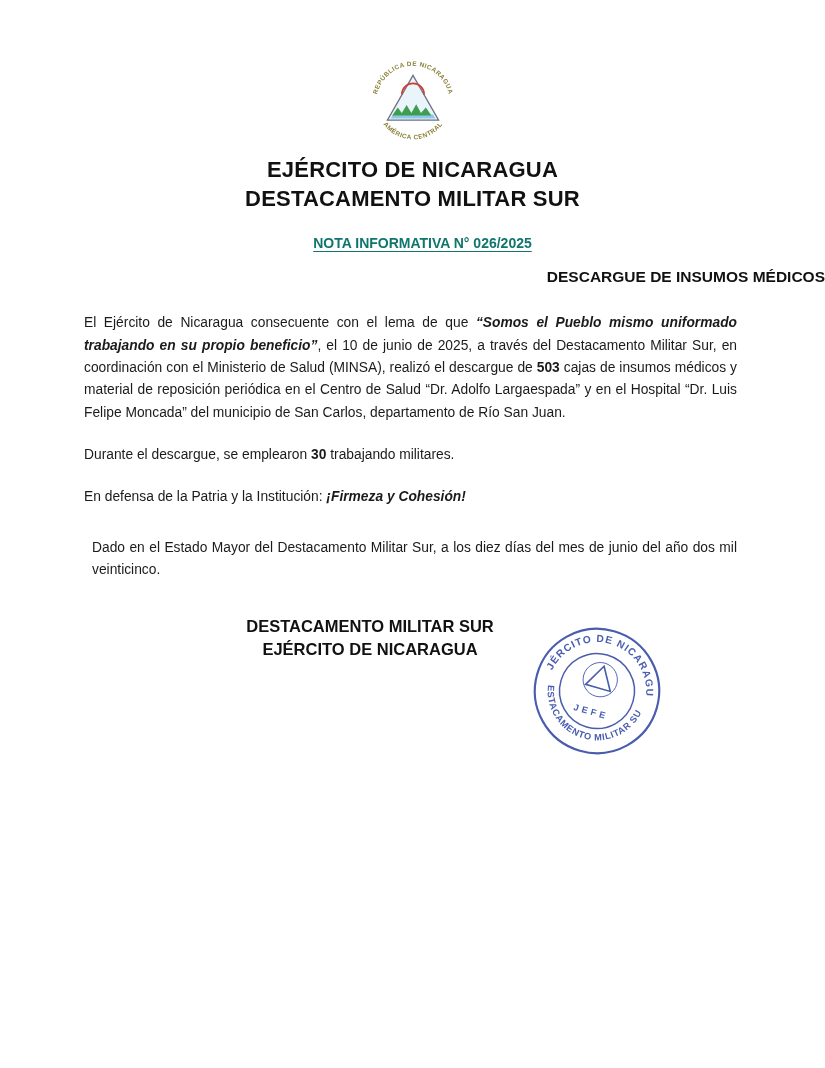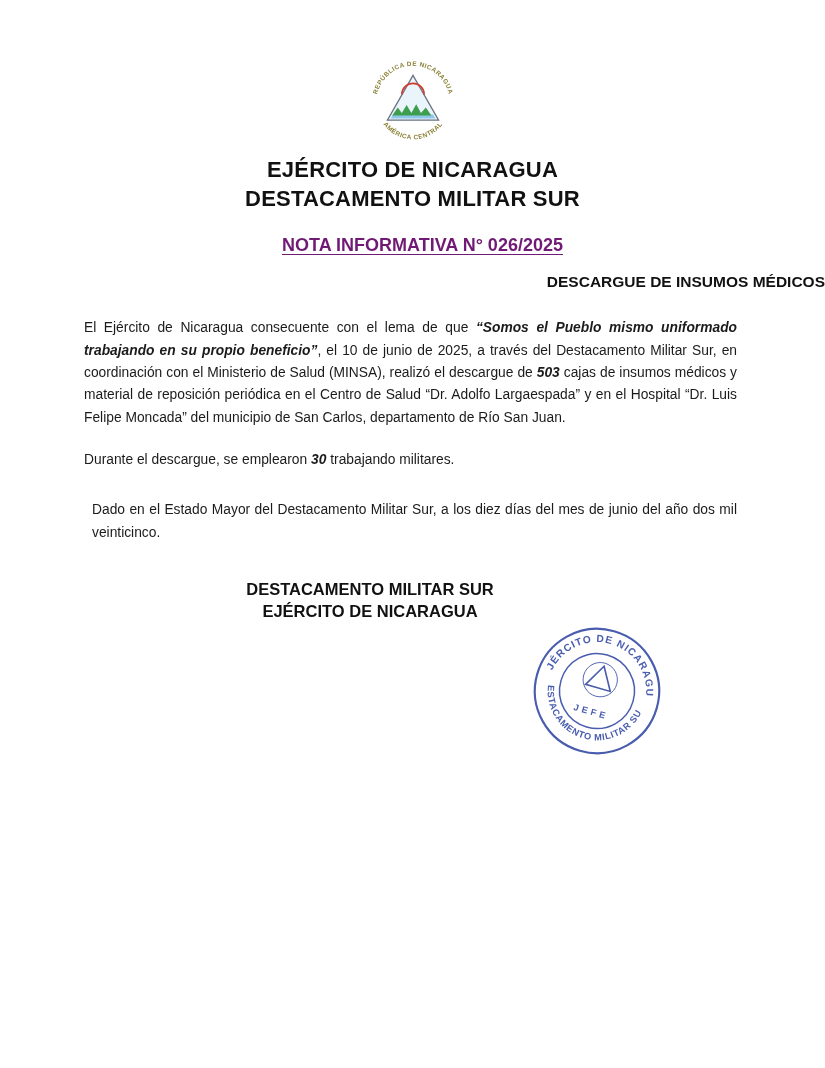--- a/index.html
+++ b/index.html
@@ -31,24 +31,24 @@
     font-weight: bold;
     font-size: 22px;
     line-height: 1.3;
     letter-spacing: 0.2px;
     color: #111;
   }
   .note-title {
     margin-top: 22px;
     text-align: center;
     font-weight: bold;
-    font-size: 18px;
+    font-size: 14px;
     text-decoration: underline;
     text-underline-offset: 3px;
-    color: #701a75;
+    color: #0f766e;
     padding-left: 20px;
   }
   .subject {
     margin-top: 17px;
     text-align: right;
     font-weight: bold;
     font-size: 15.5px;
     color: #111;
   }
   .content {
@@ -56,21 +56,21 @@
   }
   .para {
     font-size: 13.8px;
     line-height: 1.62;
     text-align: justify;
     margin: 20px 0 0 0;
     color: #1b1b1b;
   }
   .para.first { margin-top: 26px; }
   .para.gap   { margin-top: 28px; margin-left: 8px; }
-  .b  { font-weight: bold; font-style: italic; }
+  .b  { font-weight: bold; }
   .bi { font-weight: bold; font-style: italic; }
   .signature {
     margin: 34px 0 0 150px;
     width: 440px;
     text-align: center;
     font-weight: bold;
     font-size: 16.5px;
     line-height: 1.35;
     color: #111;
   }
@@ -124,20 +124,21 @@
 
   <div class="subject">DESCARGUE DE INSUMOS MÉDICOS</div>
 
   <div class="content">
 
     <p class="para first"><span>El Ejército de Nicaragua consecuente con el lema de que </span><span class="bi">“Somos el Pueblo mismo uniformado trabajando en su propio beneficio”</span><span>, el 10 de junio de 2025, a través del Destacamento Militar Sur, en coordinación con el Ministerio de Salud (MINSA), realizó el descargue de </span><span class="b">503</span><span> cajas de insumos médicos y material de reposición periódica en el Centro de Salud “Dr. Adolfo Largaespada” y en el Hospital “Dr. Luis Felipe Moncada” del municipio de San Carlos, departamento de Río San Juan.</span></p>
 
     <p class="para"><span>Durante el descargue, se emplearon </span><span class="b">30</span><span> trabajando militares.</span></p>
 
 
+    <p class="para"><span>En defensa de la Patria y la Institución: </span><span class="bi">¡Firmeza y Cohesión!</span></p>
 
     <p class="para gap"><span>Dado en el Estado Mayor del Destacamento Militar Sur, a los diez días del mes de junio del año dos mil veinticinco.</span></p>
 
   </div>
 
   <div class="signature">
     <div>DESTACAMENTO MILITAR SUR</div>
     <div>EJÉRCITO DE NICARAGUA</div>
   </div>
 

